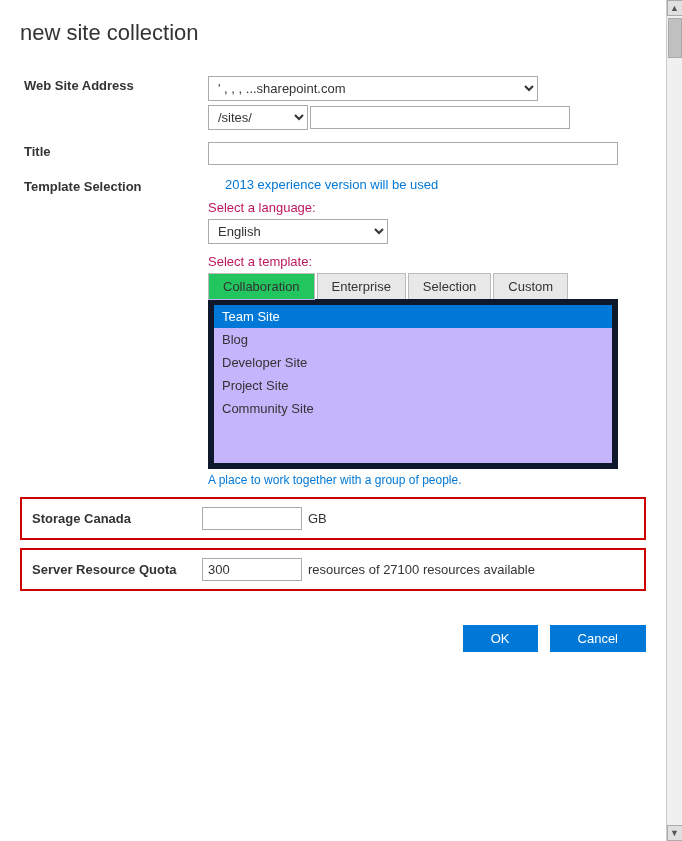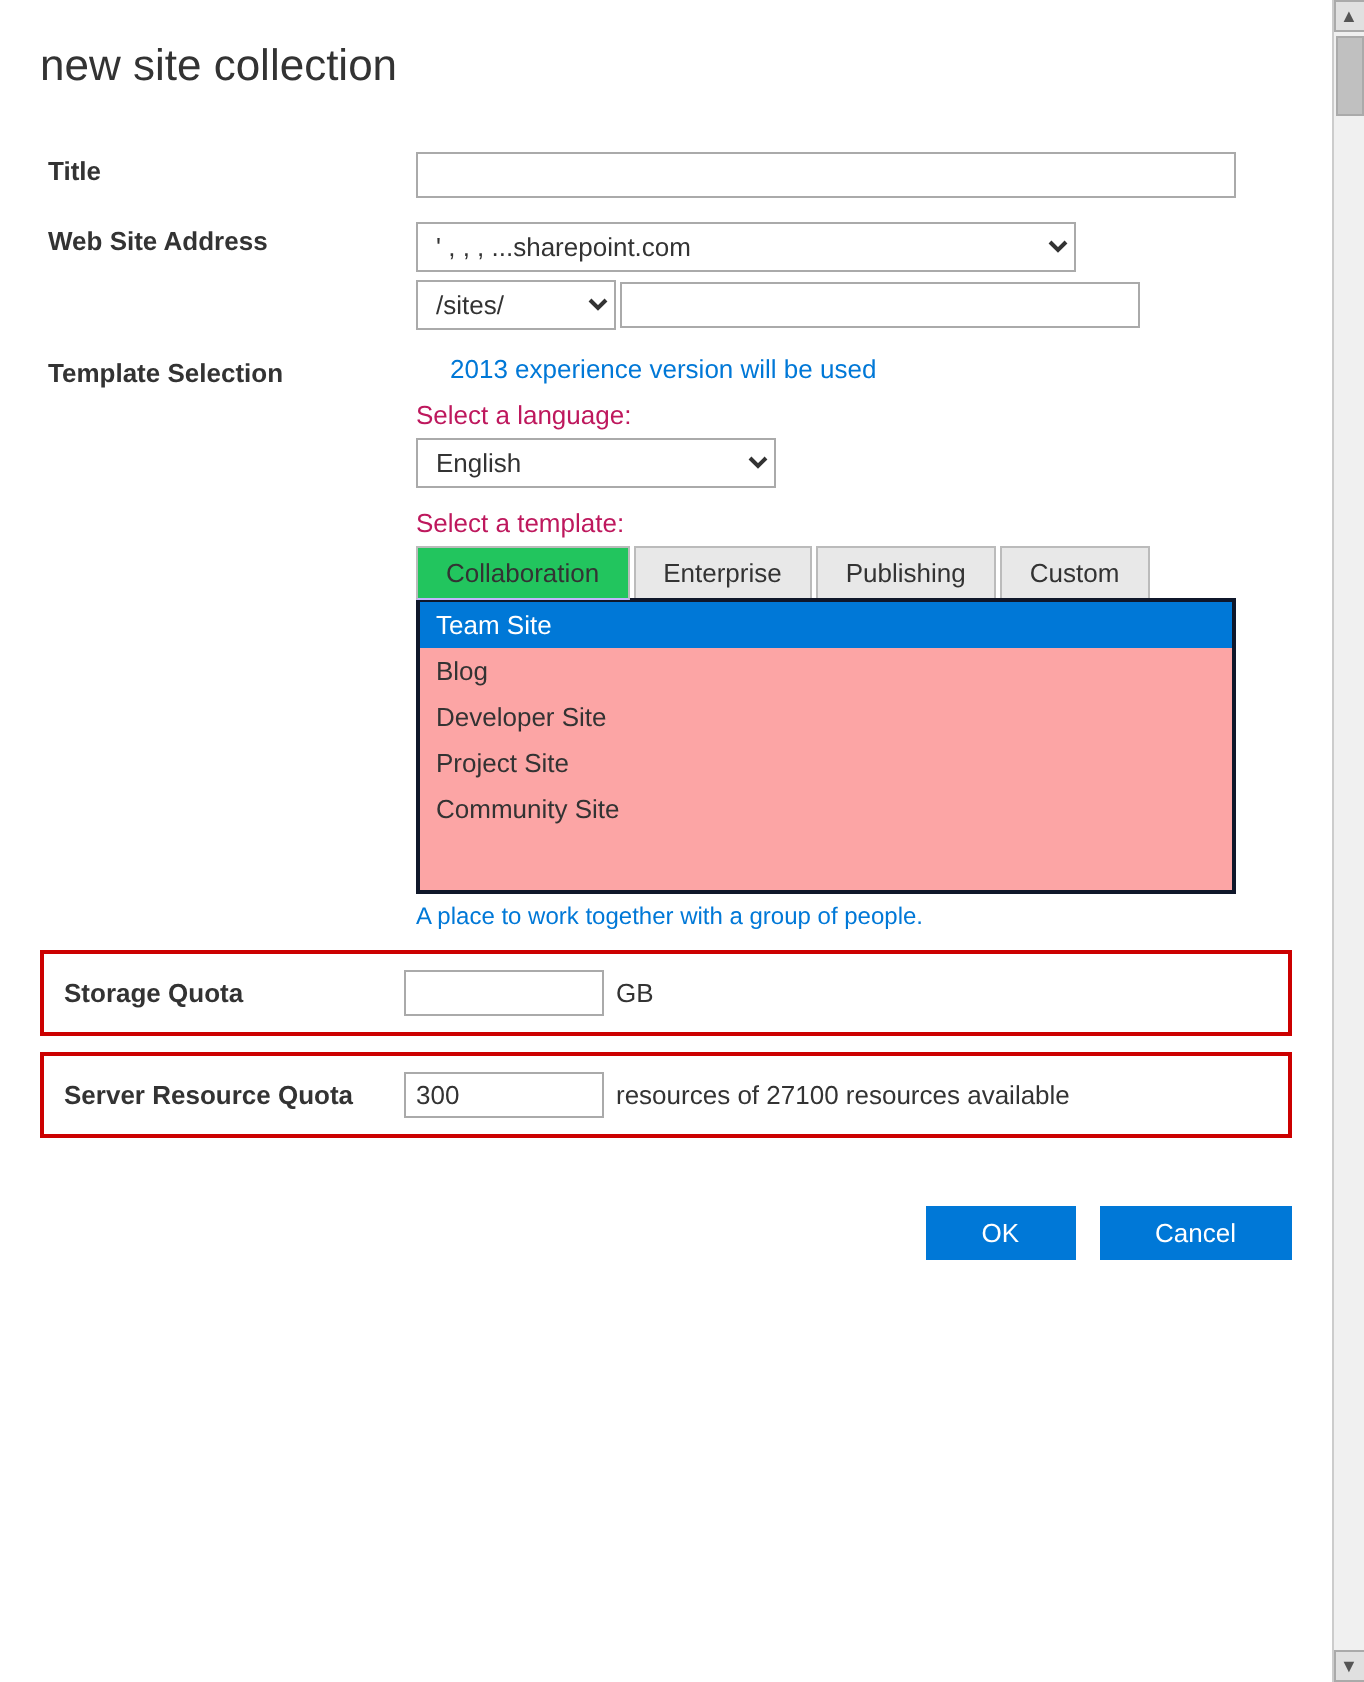--- a/index.html
+++ b/index.html
@@ -140,25 +140,25 @@
       outline: none;
       margin-right: 2px;
     }
     .tab-btn.active {
       background: #22c55e;
       border-bottom: 1px solid #c4b5fd;
       margin-bottom: -1px;
       z-index: 1;
     }
     .template-list-box {
-      border: 2px solid #0f172a;
+      border: 6px solid #0f172a;
       width: 410px;
-      height: 148px;
+      height: 170px;
       overflow-y: auto;
-      background: #fca5a5;
+      background: #c4b5fd;
     }
     .template-list-item {
       padding: 4px 8px;
       cursor: pointer;
       font-size: 13px;
       color: #333;
     }
     .template-list-item.selected {
       background: #0078d7;
       color: #fff;
@@ -250,75 +250,75 @@
 <body>
 
 <div class="page-container">
   <div class="main-content">
 
     <h1 class="page-title">new site collection</h1>
 
     <table class="form-table">
       <tbody>
           <tr>
-        <td class="label-cell">Title</td>
-        <td class="field-cell">
-          <input type="text" class="title-input" style="">
-        </td>
-      </tr>
-
-      <tr>
         <td class="label-cell">Web Site Address</td>
         <td class="field-cell">
           <div class="website-address-row">
             <select class="website-url-select">
               <option>' , , , ...sharepoint.com</option>
             </select>
           </div>
           <div class="sites-row">
             <select class="sites-select">
               <option>/sites/</option>
             </select>
             <input type="text" class="sites-path-input" style="">
           </div>
+        </td>
+      </tr>
+
+      <tr>
+        <td class="label-cell">Title</td>
+        <td class="field-cell">
+          <input type="text" class="title-input" style="">
         </td>
       </tr>
 
       <tr>
         <td class="label-cell">Template Selection</td>
         <td class="field-cell">
           <div class="template-info-text">2013 experience version will be used</div>
           <div class="select-label">Select a language:</div>
           <select class="language-select">
             <option>English</option>
           </select>
           <div class="select-label">Select a template:</div>
           <div class="tabs-container">
             <button class="tab-btn active">Collaboration</button>
             <button class="tab-btn">Enterprise</button>
-            <button class="tab-btn">Publishing</button>
+            <button class="tab-btn">Selection</button>
             <button class="tab-btn">Custom</button>
           </div>
           <div class="template-list-box">
             <div class="template-list-item selected">Team Site</div>
             <div class="template-list-item">Blog</div>
             <div class="template-list-item">Developer Site</div>
             <div class="template-list-item">Project Site</div>
             <div class="template-list-item">Community Site</div>
           </div>
           <div class="template-desc">A place to work together with a group of people.</div>
         </td>
       </tr>
 
 
 
       <tr>
         <td colspan="2" style="padding:0;">
           <div class="highlight-box" style="border:2px solid #cc0000; padding:8px 10px; display:flex; align-items:center; margin:4px 0;">
-            <span class="field-label-bold">Storage Quota</span>
+            <span class="field-label-bold">Storage Canada</span>
             <input type="text" class="quota-input" value="" style="">
             <span class="quota-label">GB</span>
           </div>
         </td>
       </tr>
 
       <tr>
         <td colspan="2" style="padding:0;">
           <div class="highlight-box" style="border:2px solid #cc0000; padding:8px 10px; display:flex; align-items:center; margin:4px 0;">
             <span class="field-label-bold">Server Resource Quota</span>

